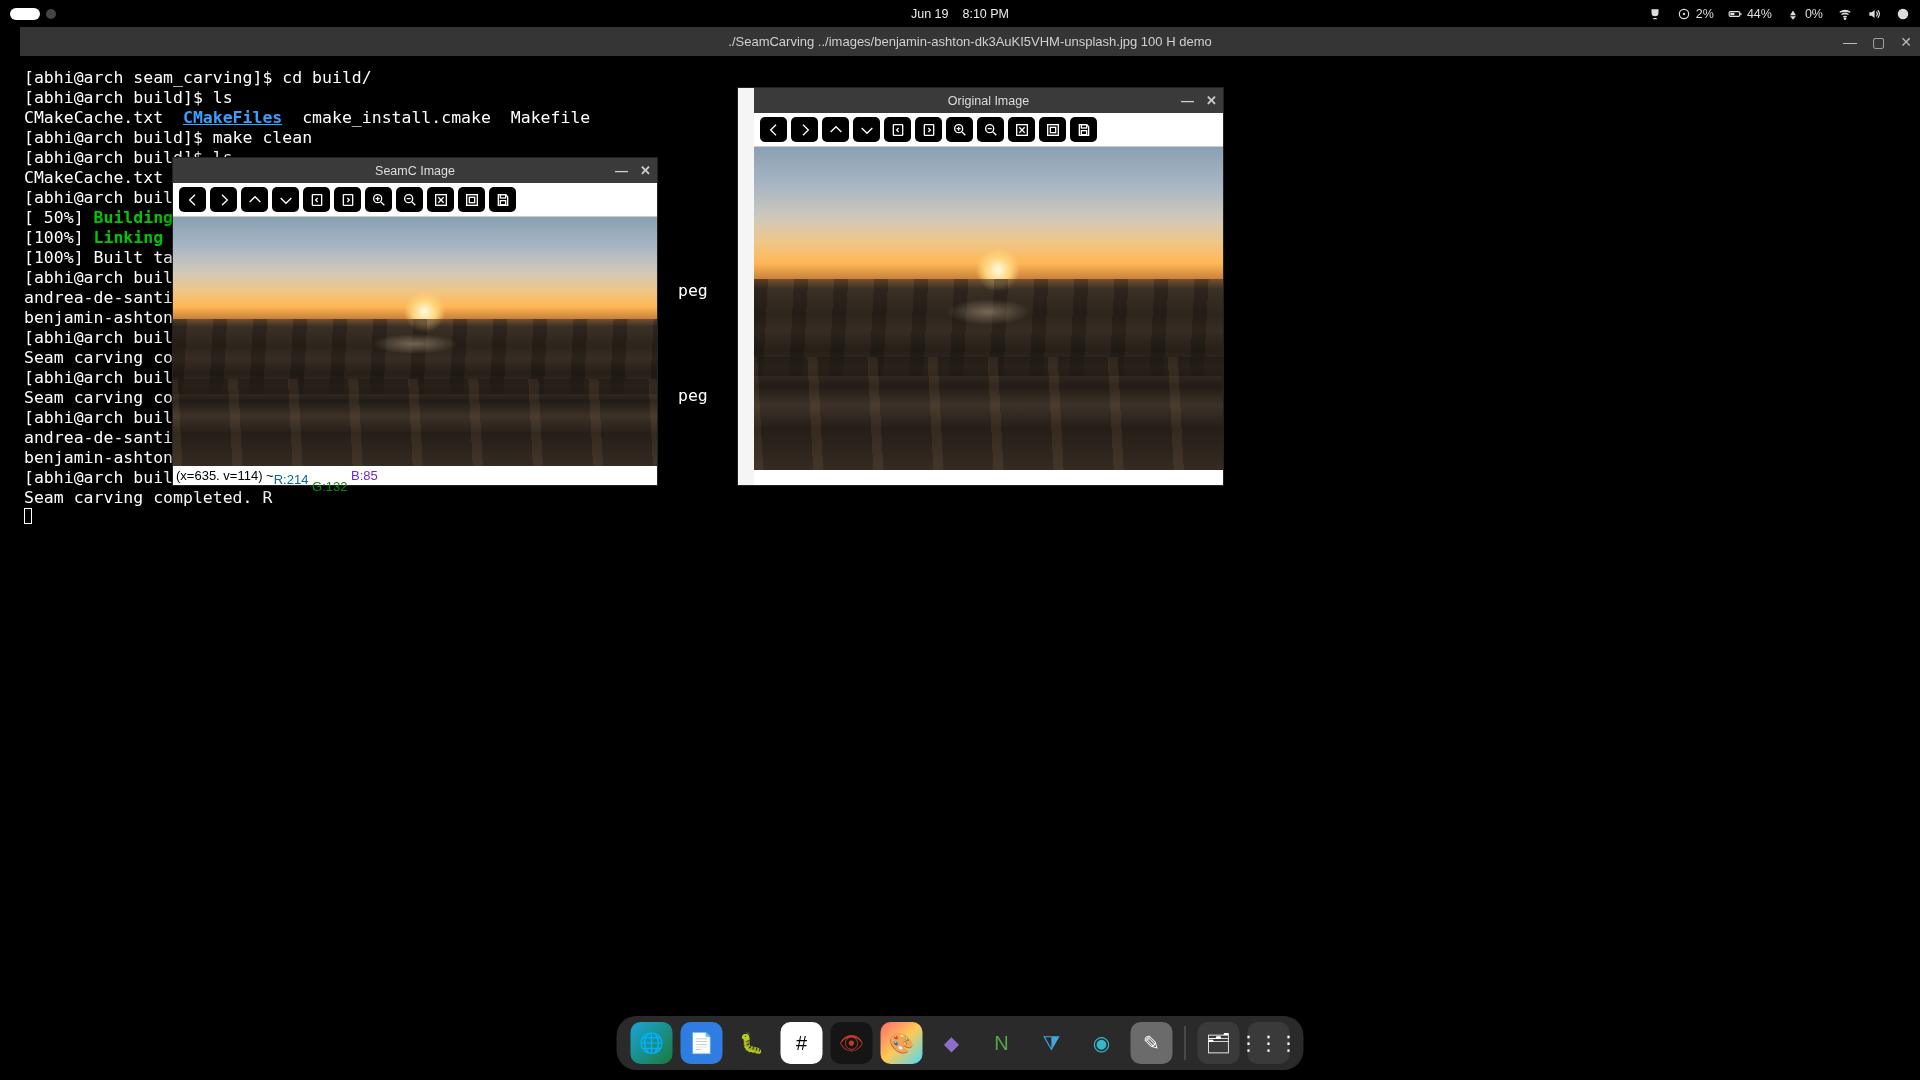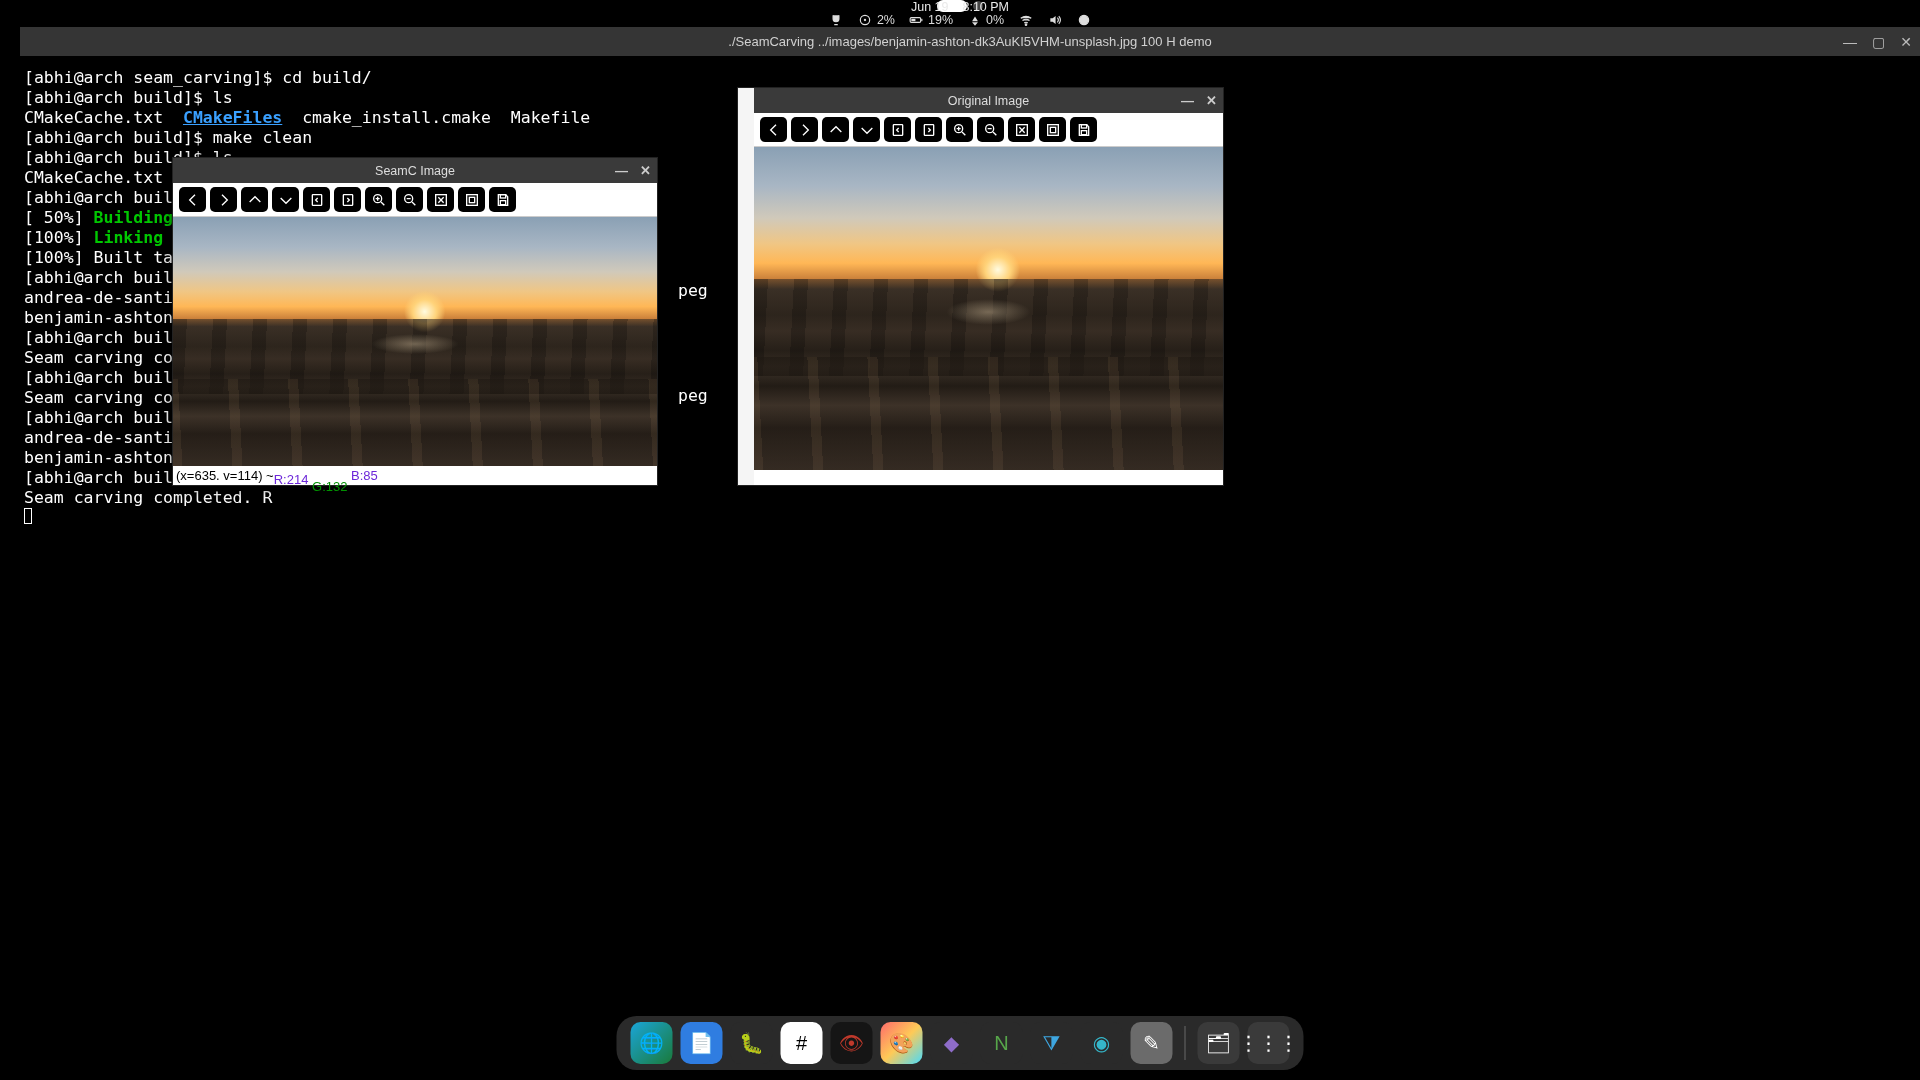--- a/index.html
+++ b/index.html
@@ -18,21 +18,20 @@
   position: absolute;
   top: 0; left: 0; right: 0;
   height: 27px;
   background: #000;
   display: flex;
   align-items: center;
   justify-content: space-between;
   padding: 0 10px;
   font-size: 12.5px;
   color: #eaeaea;
-  flex-direction: column;
 }
 .sysbar-left { display: flex; align-items: center; gap: 6px; }
 .pill { width: 30px; height: 12px; background: #fff; border-radius: 6px; }
 .dot { width: 10px; height: 10px; background: #444; border-radius: 50%; }
 .sysbar-center { position: absolute; left: 50%; transform: translateX(-50%); display: flex; gap: 14px; }
 .sysbar-right { display: flex; align-items: center; gap: 14px; font-size: 12.5px; }
 .sysbar-right svg { width: 14px; height: 14px; fill: #ddd; }
 .sysbar-right .txt { color: #ddd; }
 .statgroup { display: flex; align-items: center; gap: 4px; }
 .sicon { width: 15px; height: 15px; display: inline-flex; align-items: center; justify-content: center; }
@@ -123,21 +122,21 @@
 .imgwin .statusbar {
   height: 19px;
   background: #fff;
   color: #000;
   font-size: 13px;
   font-family: sans-serif;
   display: flex;
   align-items: center;
   padding: 0 3px;
 }
-.statusbar .rv { color: #6d28d9; margin-top: 8px; }
+.statusbar .rv { color: #0369a1; margin-top: 8px; }
 .statusbar .gv { color: #009000; margin-top: 21px; }
 .statusbar .bv { color: #6d28d9; }
 
 
 .sunset {
   position: absolute; inset: 0;
   background:
     radial-gradient(circle at 52% 38%, #fffbe0 0%, #ffd37a 4%, transparent 7%),
     linear-gradient(to bottom,
       #8aa0b4 0%, #a8b6c4 12%, #d0c9ba 22%, #f0c684 30%, #ffb756 36%,
@@ -210,21 +209,21 @@
       <span class="txt">2%</span>
     </span>
     <span class="statgroup">
       <span class="sicon">
         <svg viewBox="0 0 24 24">
             <rect x="2" y="8" width="18" height="8" rx="2" fill="none" stroke="#ddd" stroke-width="2"></rect>
             <rect x="4" y="10" width="7" height="4" fill="#ddd"></rect>
             <rect x="21" y="10" width="2" height="4" fill="#ddd"></rect>
           </svg>
       </span>
-      <span class="txt">19%</span>
+      <span class="txt">44%</span>
     </span>
     <span class="statgroup">
       <span class="sicon">
         <svg viewBox="0 0 24 24" fill="#ddd">
             <path d="M7 14l5-8 5 8H7zM7 16h10l-5 6-5-6z"></path>
           </svg>
       </span>
       <span class="txt">0%</span>
     </span>
     <span class="sicon">

